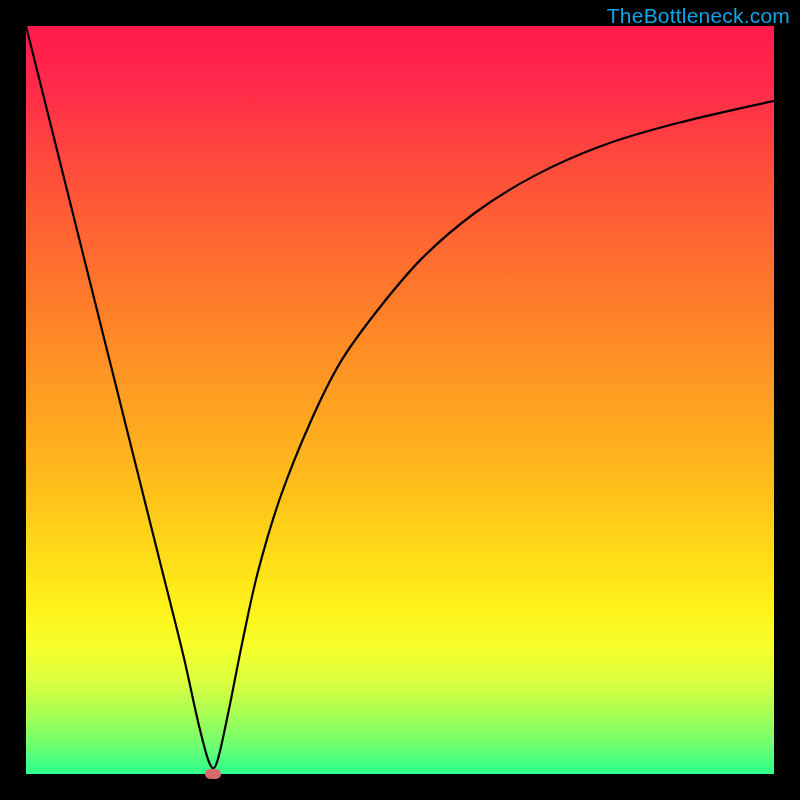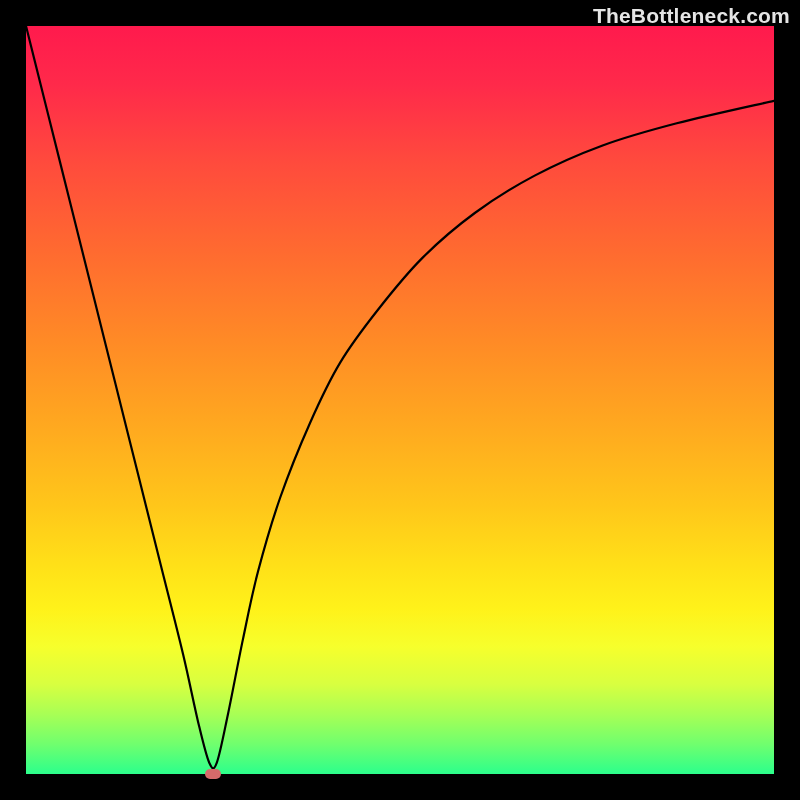--- a/index.html
+++ b/index.html
@@ -46,23 +46,23 @@
     left: 0;
     top: 0;
     width: 748px;
     height: 748px;
     pointer-events: none;
   }
   .watermark {
     position: absolute;
     top: 4px;
     right: 10px;
-    color: #e5e5e5;
+    color: #0ea5e9;
     font-size: 21px;
-    font-weight: 700;
+    font-weight: 400;
     letter-spacing: 0.2px;
     user-select: none;
   }
   .vertex-dot {
     position: absolute;
     width: 16px;
     height: 10px;
     border-radius: 5px;
     background: #d66a6a;
   }

